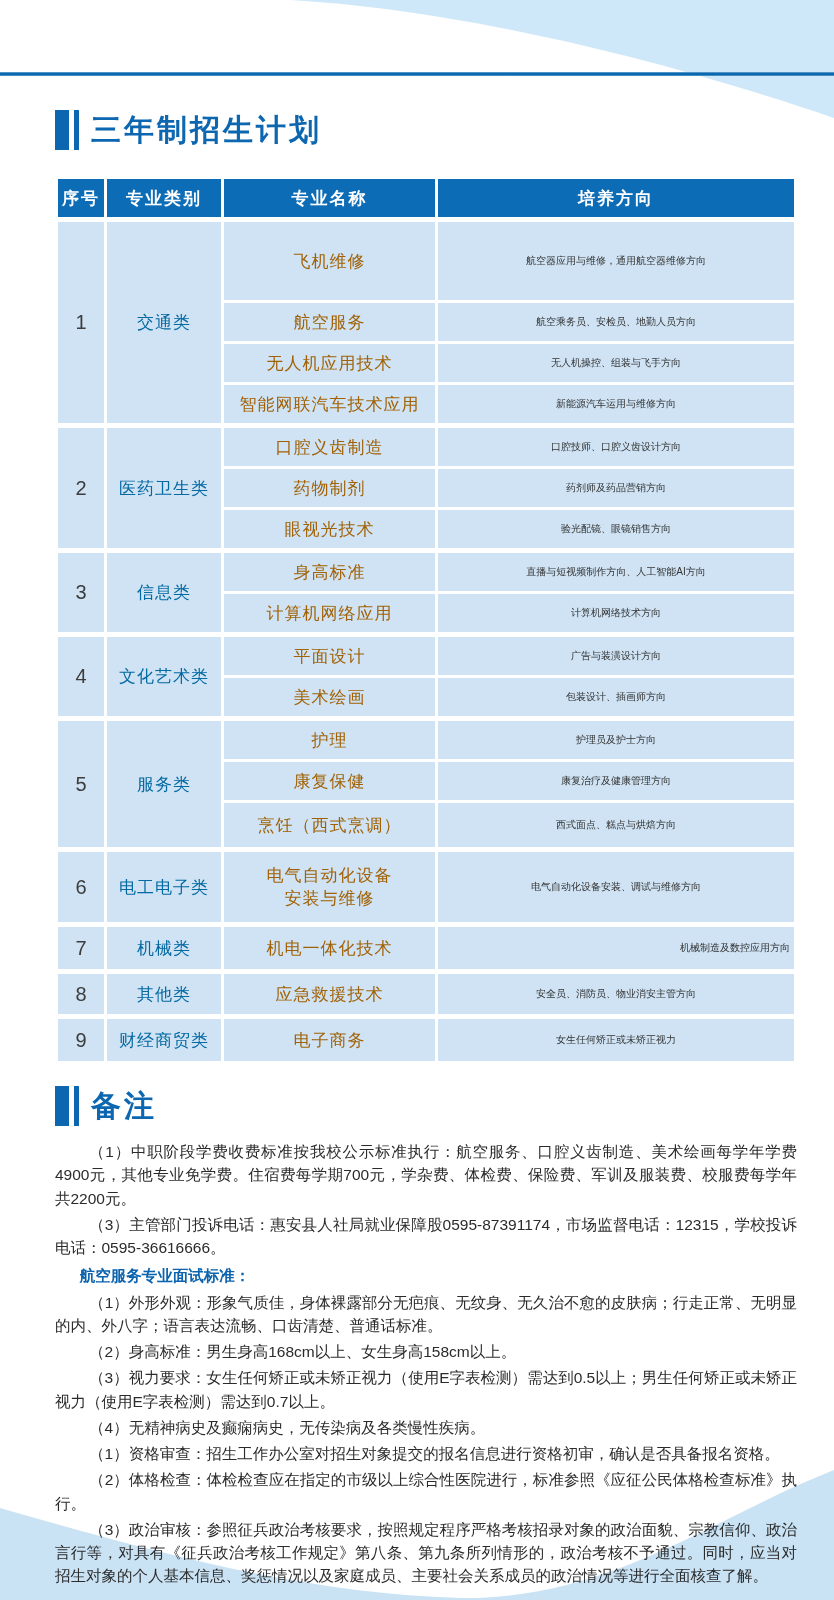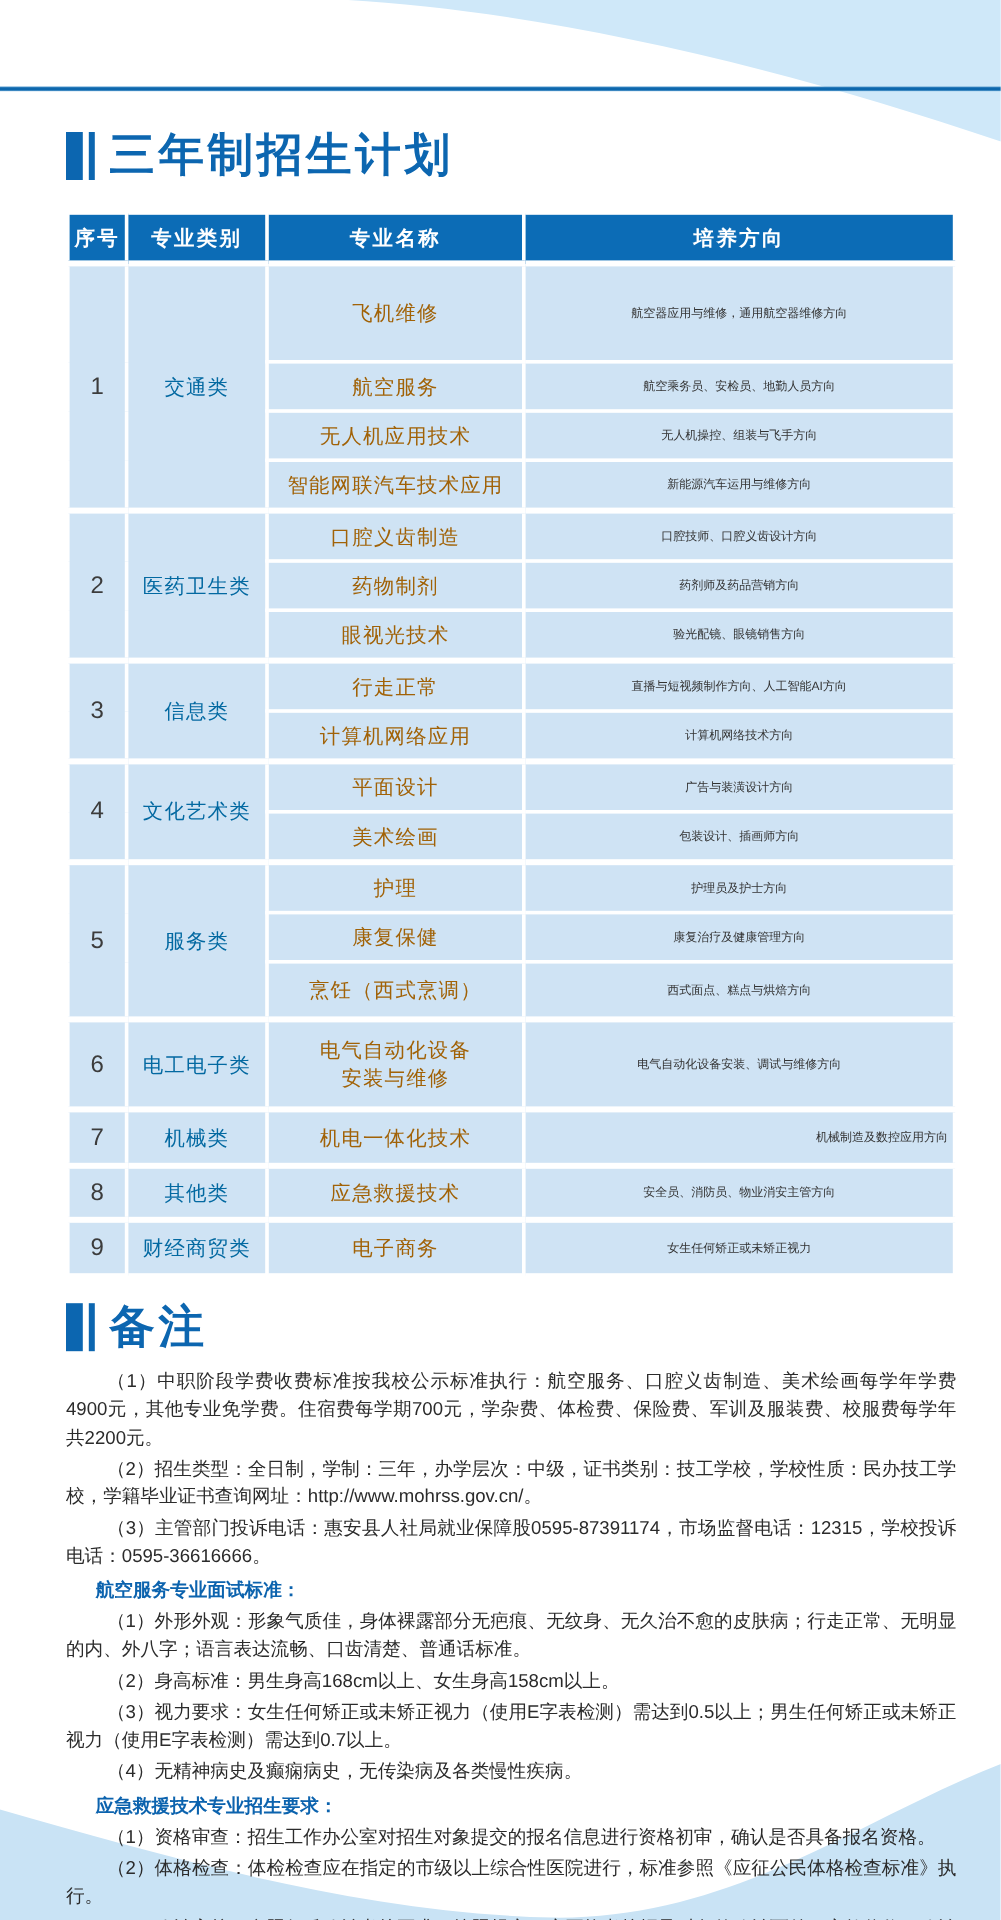--- a/index.html
+++ b/index.html
@@ -12,21 +12,21 @@
   
   .decor-top{position:absolute;top:0;left:0;width:834px;height:130px;z-index:0;}
   .top-line{position:absolute;top:72px;left:0;width:834px;height:4px;z-index:1;
     background:linear-gradient(180deg,#7db4dc 0%,#0d67ad 30%,#0d67ad 75%,#7db4dc 100%);}
   .decor-bottom{position:absolute;top:1460px;left:0;width:834px;height:140px;z-index:0;}
   
   .content{position:relative;z-index:2;padding:0 40px 0 55px;}
   .sec-title{display:flex;align-items:center;margin:0;}
   .sec-title .bar-thick{width:14px;height:40px;background:#0c66b0;display:inline-block;}
   .sec-title .bar-thin{width:5px;height:40px;background:#0c66b0;display:inline-block;margin-left:5px;}
-  .sec-title .t{font-size:38px;font-weight:bold;color:#0c66b0;margin-left:12px;letter-spacing:3px;line-height:1;}
+  .sec-title .t{font-size:30px;font-weight:bold;color:#0c66b0;margin-left:12px;letter-spacing:3px;line-height:1;}
   .title-1{margin-top:110px;}
   .title-2{margin-top:22px;}
   
   table.plan{border-collapse:collapse;width:739px;margin-top:26px;table-layout:fixed;}
   table.plan td,table.plan th{border:3px solid #ffffff;padding:0 4px;text-align:center;vertical-align:middle;}
   table.plan th{background:#0c6cb6;color:#ffffff;font-size:17px;font-weight:bold;height:38px;letter-spacing:2px;}
   table.plan td{background:#cfe3f4;}
   tr.gf>td{border-top:5px solid #ffffff;}
   td.c-no{font-size:20px;color:#3c3c3c;}
   td.c-cat{font-size:17px;color:#0369a1;letter-spacing:1px;}
@@ -103,21 +103,21 @@
           <td class="c-major" style="height: 38px;">药物制剂</td>
           <td class="c-dir" style="height: 38px;">药剂师及药品营销方向</td>
         </tr>
         <tr>
           <td class="c-major" style="height: 38px;">眼视光技术</td>
           <td class="c-dir" style="height: 38px;">验光配镜、眼镜销售方向</td>
         </tr>
         <tr class="gf">
           <td class="c-no" rowspan="2">3</td>
           <td class="c-cat" rowspan="2">信息类</td>
-          <td class="c-major" style="height: 38px;">行走正常</td>
+          <td class="c-major" style="height: 38px;">身高标准</td>
           <td class="c-dir" style="height: 38px;">直播与短视频制作方向、人工智能AI方向</td>
         </tr>
         <tr>
           <td class="c-major" style="height: 38px;">计算机网络应用</td>
           <td class="c-dir" style="height: 38px;">计算机网络技术方向</td>
         </tr>
         <tr class="gf">
           <td class="c-no" rowspan="2">4</td>
           <td class="c-cat" rowspan="2">文化艺术类</td>
           <td class="c-major" style="height: 38px;">平面设计</td>
@@ -169,26 +169,24 @@
   </table>
 
   <div class="sec-title title-2">
     <span class="bar-thick"></span>
     <span class="bar-thin"></span>
     <span class="t">备注</span>
   </div>
 
   <div class="notes" id="notes">
       <p class="np">（1）中职阶段学费收费标准按我校公示标准执行：航空服务、口腔义齿制造、美术绘画每学年学费4900元，其他专业免学费。住宿费每学期700元，学杂费、体检费、保险费、军训及服装费、校服费每学年共2200元。</p>
-      <p class="np">（2）招生类型：全日制，学制：三年，办学层次：中级，证书类别：技工学校，学校性质：民办技工学校，学籍毕业证书查询网址：http://www.mohrss.gov.cn/。</p>
       <p class="np">（3）主管部门投诉电话：惠安县人社局就业保障股0595-87391174，市场监督电话：12315，学校投诉电话：0595-36616666。</p>
       <p class="nh">航空服务专业面试标准：</p>
       <p class="np">（1）外形外观：形象气质佳，身体裸露部分无疤痕、无纹身、无久治不愈的皮肤病；行走正常、无明显的内、外八字；语言表达流畅、口齿清楚、普通话标准。</p>
       <p class="np">（2）身高标准：男生身高168cm以上、女生身高158cm以上。</p>
       <p class="np">（3）视力要求：女生任何矫正或未矫正视力（使用E字表检测）需达到0.5以上；男生任何矫正或未矫正视力（使用E字表检测）需达到0.7以上。</p>
       <p class="np">（4）无精神病史及癫痫病史，无传染病及各类慢性疾病。</p>
-      <p class="nh">应急救援技术专业招生要求：</p>
       <p class="np">（1）资格审查：招生工作办公室对招生对象提交的报名信息进行资格初审，确认是否具备报名资格。</p>
       <p class="np">（2）体格检查：体检检查应在指定的市级以上综合性医院进行，标准参照《应征公民体格检查标准》执行。</p>
       <p class="np">（3）政治审核：参照征兵政治考核要求，按照规定程序严格考核招录对象的政治面貌、宗教信仰、政治言行等，对具有《征兵政治考核工作规定》第八条、第九条所列情形的，政治考核不予通过。同时，应当对招生对象的个人基本信息、奖惩情况以及家庭成员、主要社会关系成员的政治情况等进行全面核查了解。</p>
     </div>
 
 </div>
 
 </body></html>

